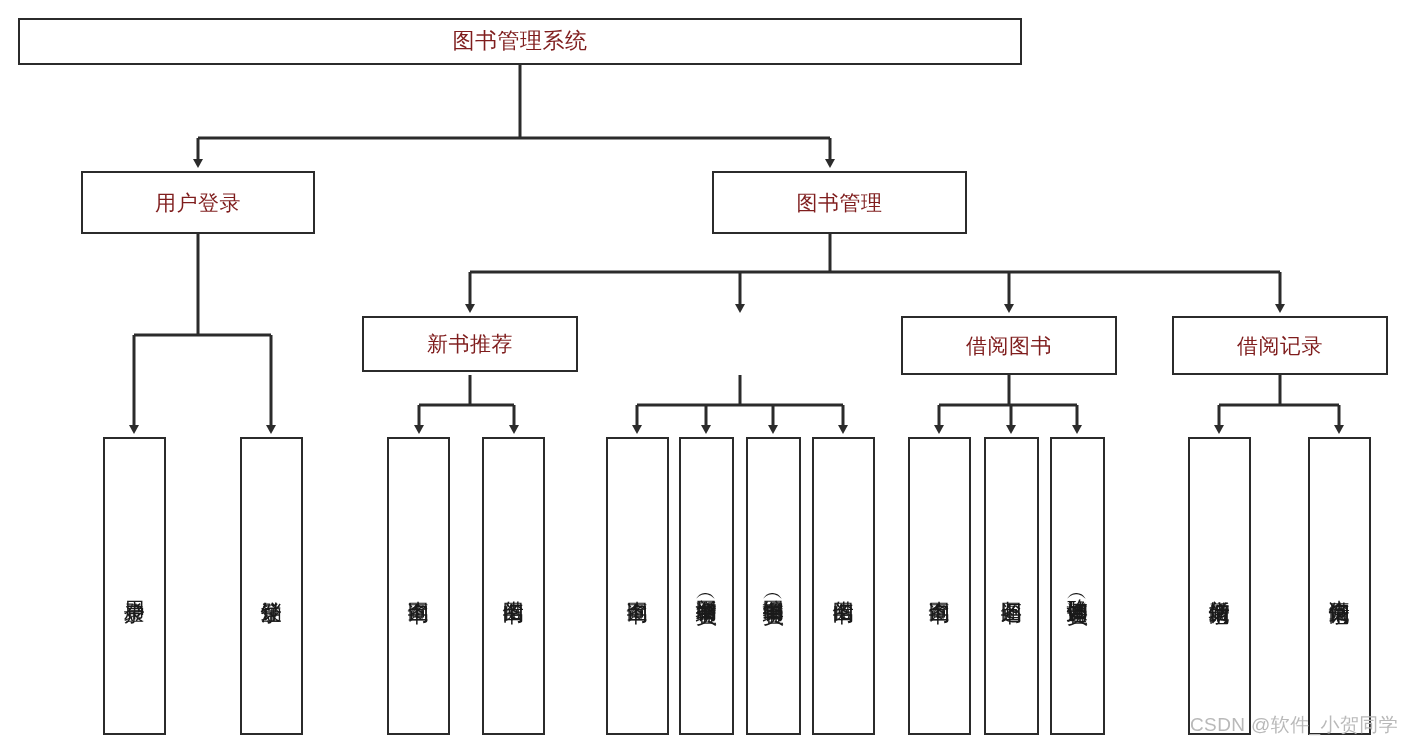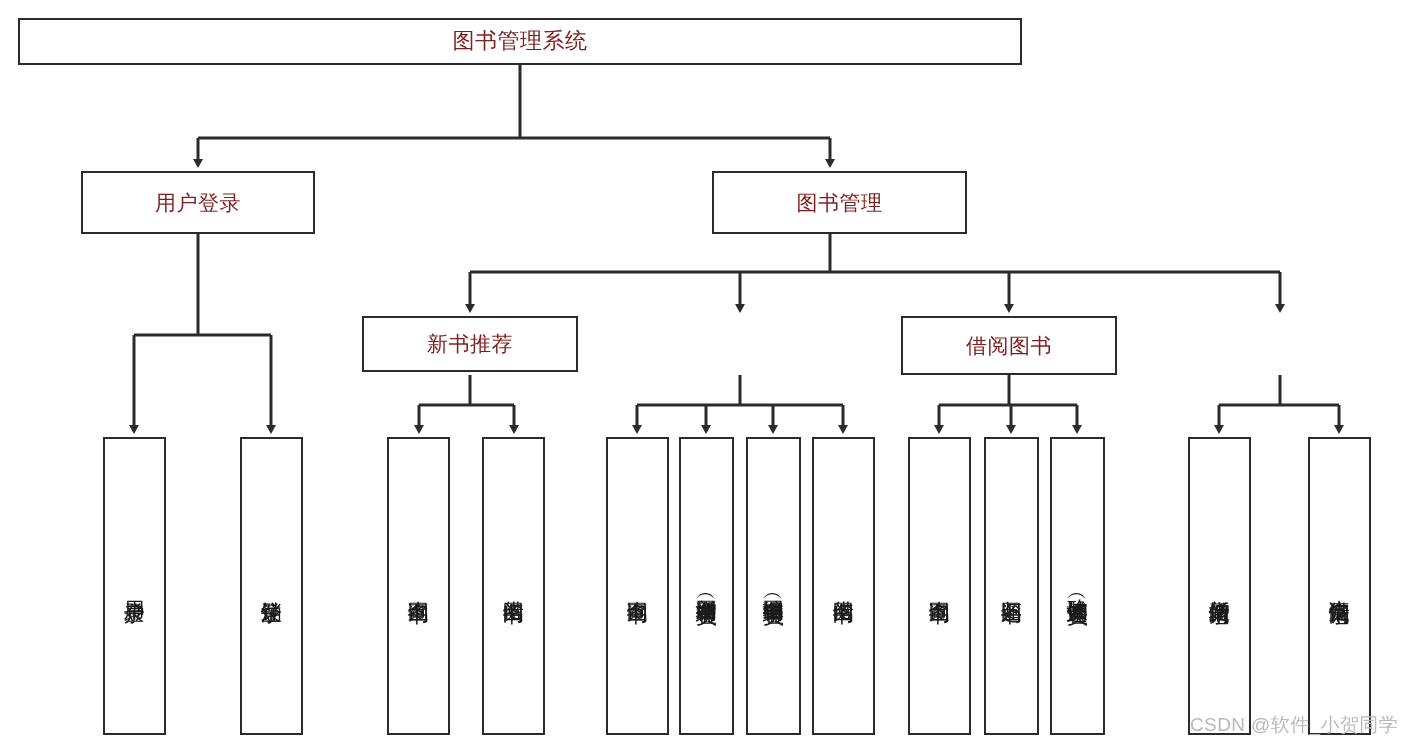--- a/index.html
+++ b/index.html
@@ -129,20 +129,23 @@
   <div class="node-box" style="left:712px; top:171px; width:255px; height:63px;">
     <span class="node-label-h">图书管理</span>
   </div>
 
   <div class="node-box" style="left:362px; top:316px; width:216px; height:56px;">
     <span class="node-label-h">新书推荐</span>
   </div>
   <div class="node-box" style="left:901px; top:316px; width:216px; height:59px;">
     <span class="node-label-h">借阅图书</span>
   </div>
+  <div class="node-box" style="left:1172px; top:316px; width:216px; height:59px;">
+    <span class="node-label-h">借阅记录</span>
+  </div>
 
   <div class="node-box" style="left:103px; top:437px; width:63px; height:298px;">
     <span class="node-label-v">用户登录</span>
   </div>
   <div class="node-box" style="left:240px; top:437px; width:63px; height:298px;">
     <span class="node-label-v">注销登录</span>
   </div>
   <div class="node-box" style="left:387px; top:437px; width:63px; height:298px;">
     <span class="node-label-v">查询图书</span>
   </div>

